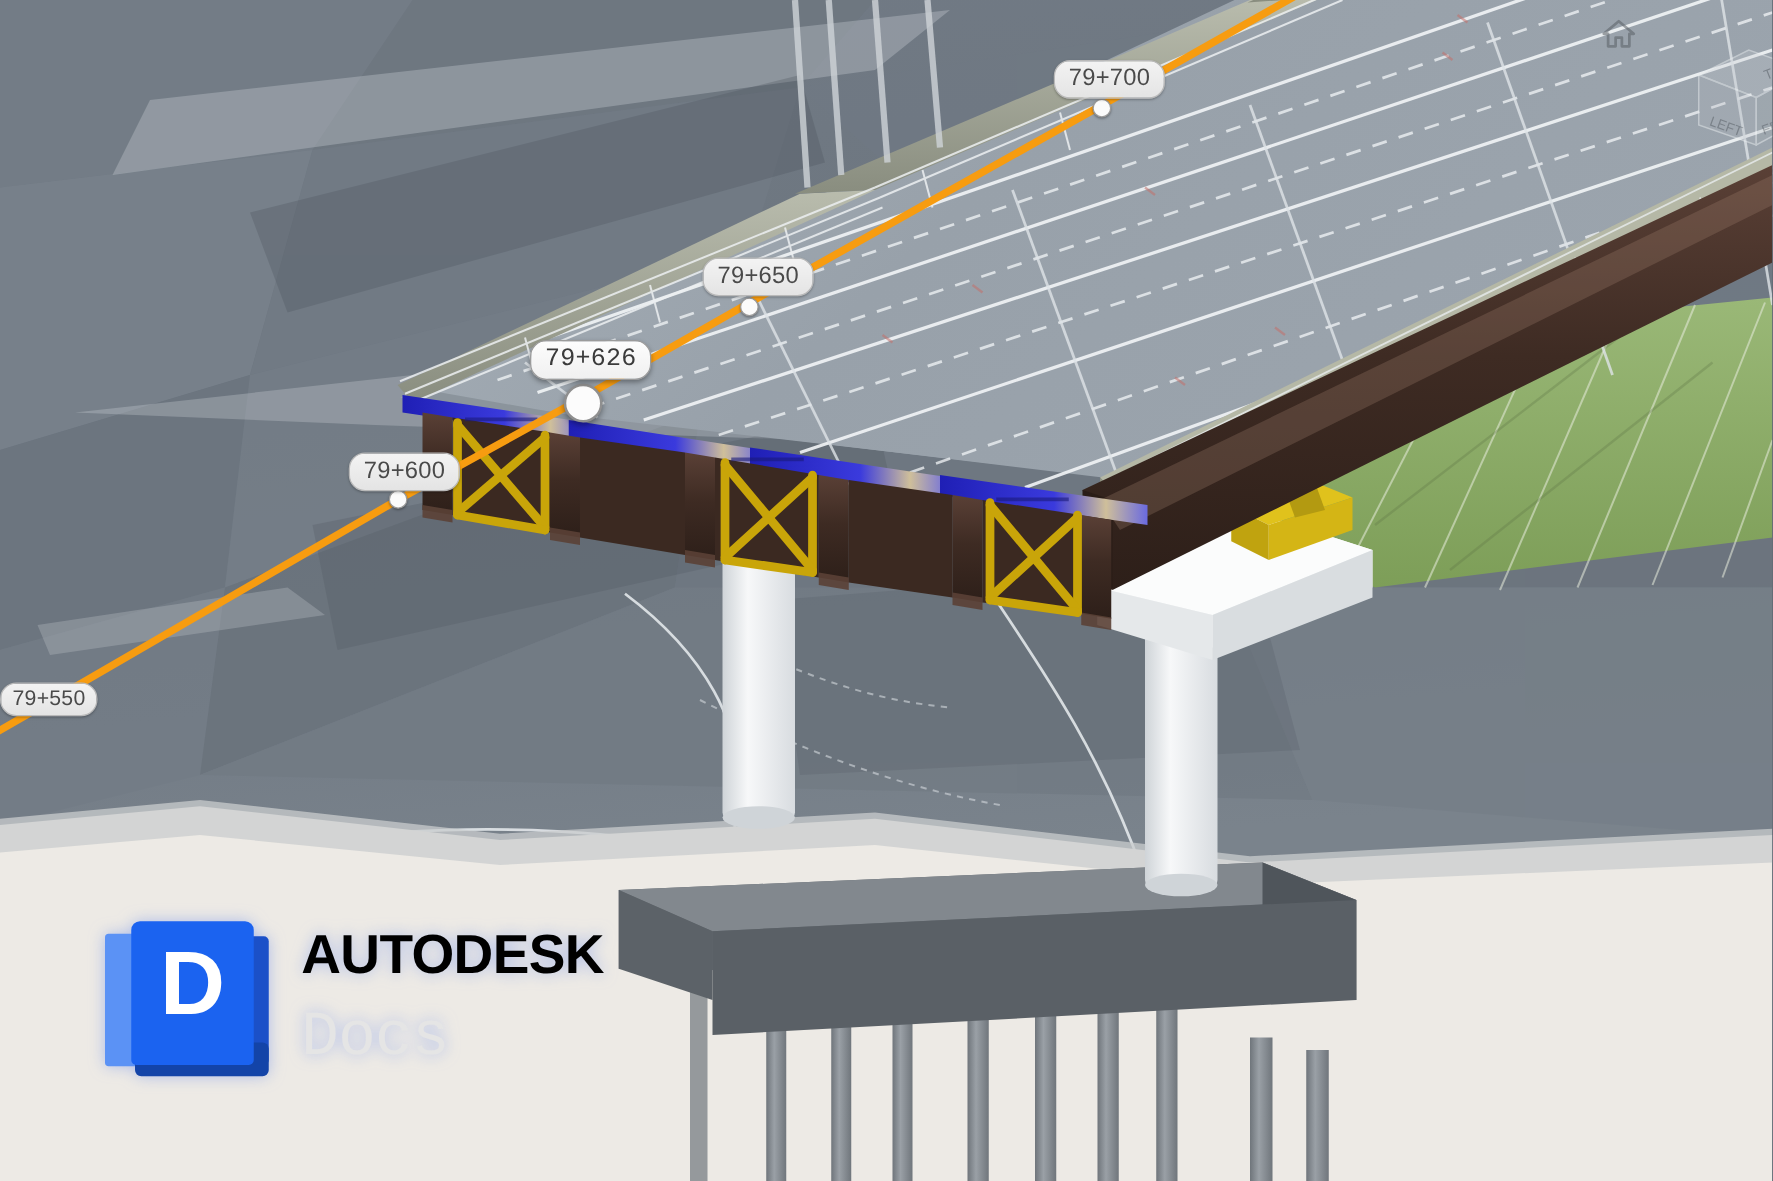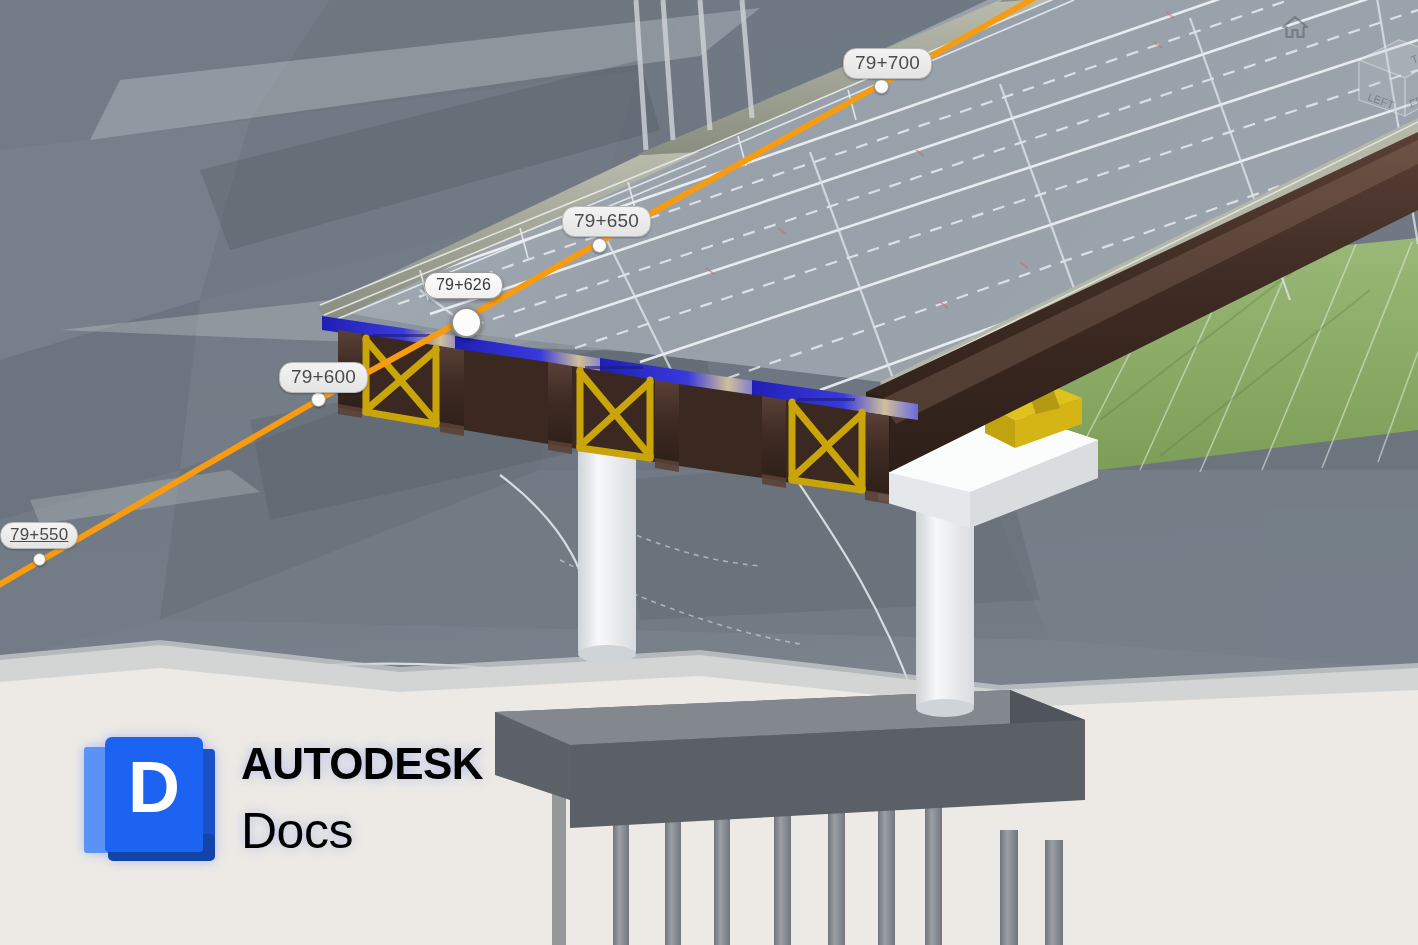--- a/index.html
+++ b/index.html
@@ -33,22 +33,23 @@
     letter-spacing:.2px;
     padding:3px 11px 4px 11px;
     box-shadow:0 1px 2px rgba(0,0,0,.28);
     white-space:nowrap;
     font-family:"Liberation Sans", sans-serif;
   }
   .station.current{
     background:linear-gradient(180deg,#fdfdfd 0%,#f0f0f0 100%);
     border:1px solid #9b9b9b;
     color:#3b3b3b;
-    font-size:16px;
+    font-size:20px;
     box-shadow:0 2px 4px rgba(0,0,0,.35);
+    font-family:Liberation Mono, monospace;
   }
   .station.small{font-size:17px;padding:2px 9px 3px 9px;}
 
   .station-dot{
     position:absolute;
     border-radius:50%;
     background:#fbfbfb;
     border:1px solid #9a9a9a;
     box-shadow:0 1px 2px rgba(0,0,0,.35);
   }
@@ -104,22 +105,22 @@
     color:#ffffff;font-size:72px;font-weight:bold;
     font-family:"Liberation Sans", sans-serif;
     line-height:1;
   }
   #brand-text{display:flex;flex-direction:column;justify-content:center;}
   #brand-title{
     color:#000;font-size:44px;font-weight:bold;letter-spacing:-0.5px;
     line-height:1.02;font-family:"Liberation Sans", sans-serif;
   }
   #brand-sub{
-    color:#000000;font-size:50px;letter-spacing:-0.5px;line-height:1.05;
-    font-family:Liberation Sans, sans-serif;margin-top:18px;
+    color:#e5e5e5;font-size:50px;letter-spacing:-0.5px;line-height:1.05;
+    font-family:Liberation Mono, monospace;margin-top:18px;
   }
 </style>
 </head>
 <body>
 
 <div id="stage">
 
   <div class="layer" id="sky-ground"></div>
 
   <svg class="layer" viewBox="0 0 1418 945" preserveAspectRatio="none">
@@ -401,21 +402,21 @@
       <rect x="585" y="366" width="58" height="3"></rect>
       <rect x="797" y="398" width="58" height="3"></rect>
     </g>
   </svg>
 
   <svg class="layer" viewBox="0 0 1418 945" preserveAspectRatio="none">
     <polyline points="-10,590 42,560 318,400 463,320 600,242 880,85 1190,-90" fill="none" stroke="#F79C10" stroke-width="6" stroke-linecap="round"></polyline>
   </svg>
 
   <div class="station-dot tiny" style="left:33px;top:553px;"></div>
-  <div class="station small" style="left:0px;top:522px;text-decoration:underline;">79+550</div>
+  <div class="station small" style="left:0px;top:546px;">79+550</div>
 
   <div class="station-dot sm" style="left:311px;top:392px;"></div>
   <div class="station" style="left:279px;top:362px;">79+600</div>
 
   <div class="station-dot current" style="left:451px;top:307px;"></div>
   <div class="station current" style="left:424px;top:272px;">79+626</div>
 
   <div class="station-dot sm" style="left:592px;top:238px;"></div>
   <div class="station" style="left:562px;top:206px;">79+650</div>
 

